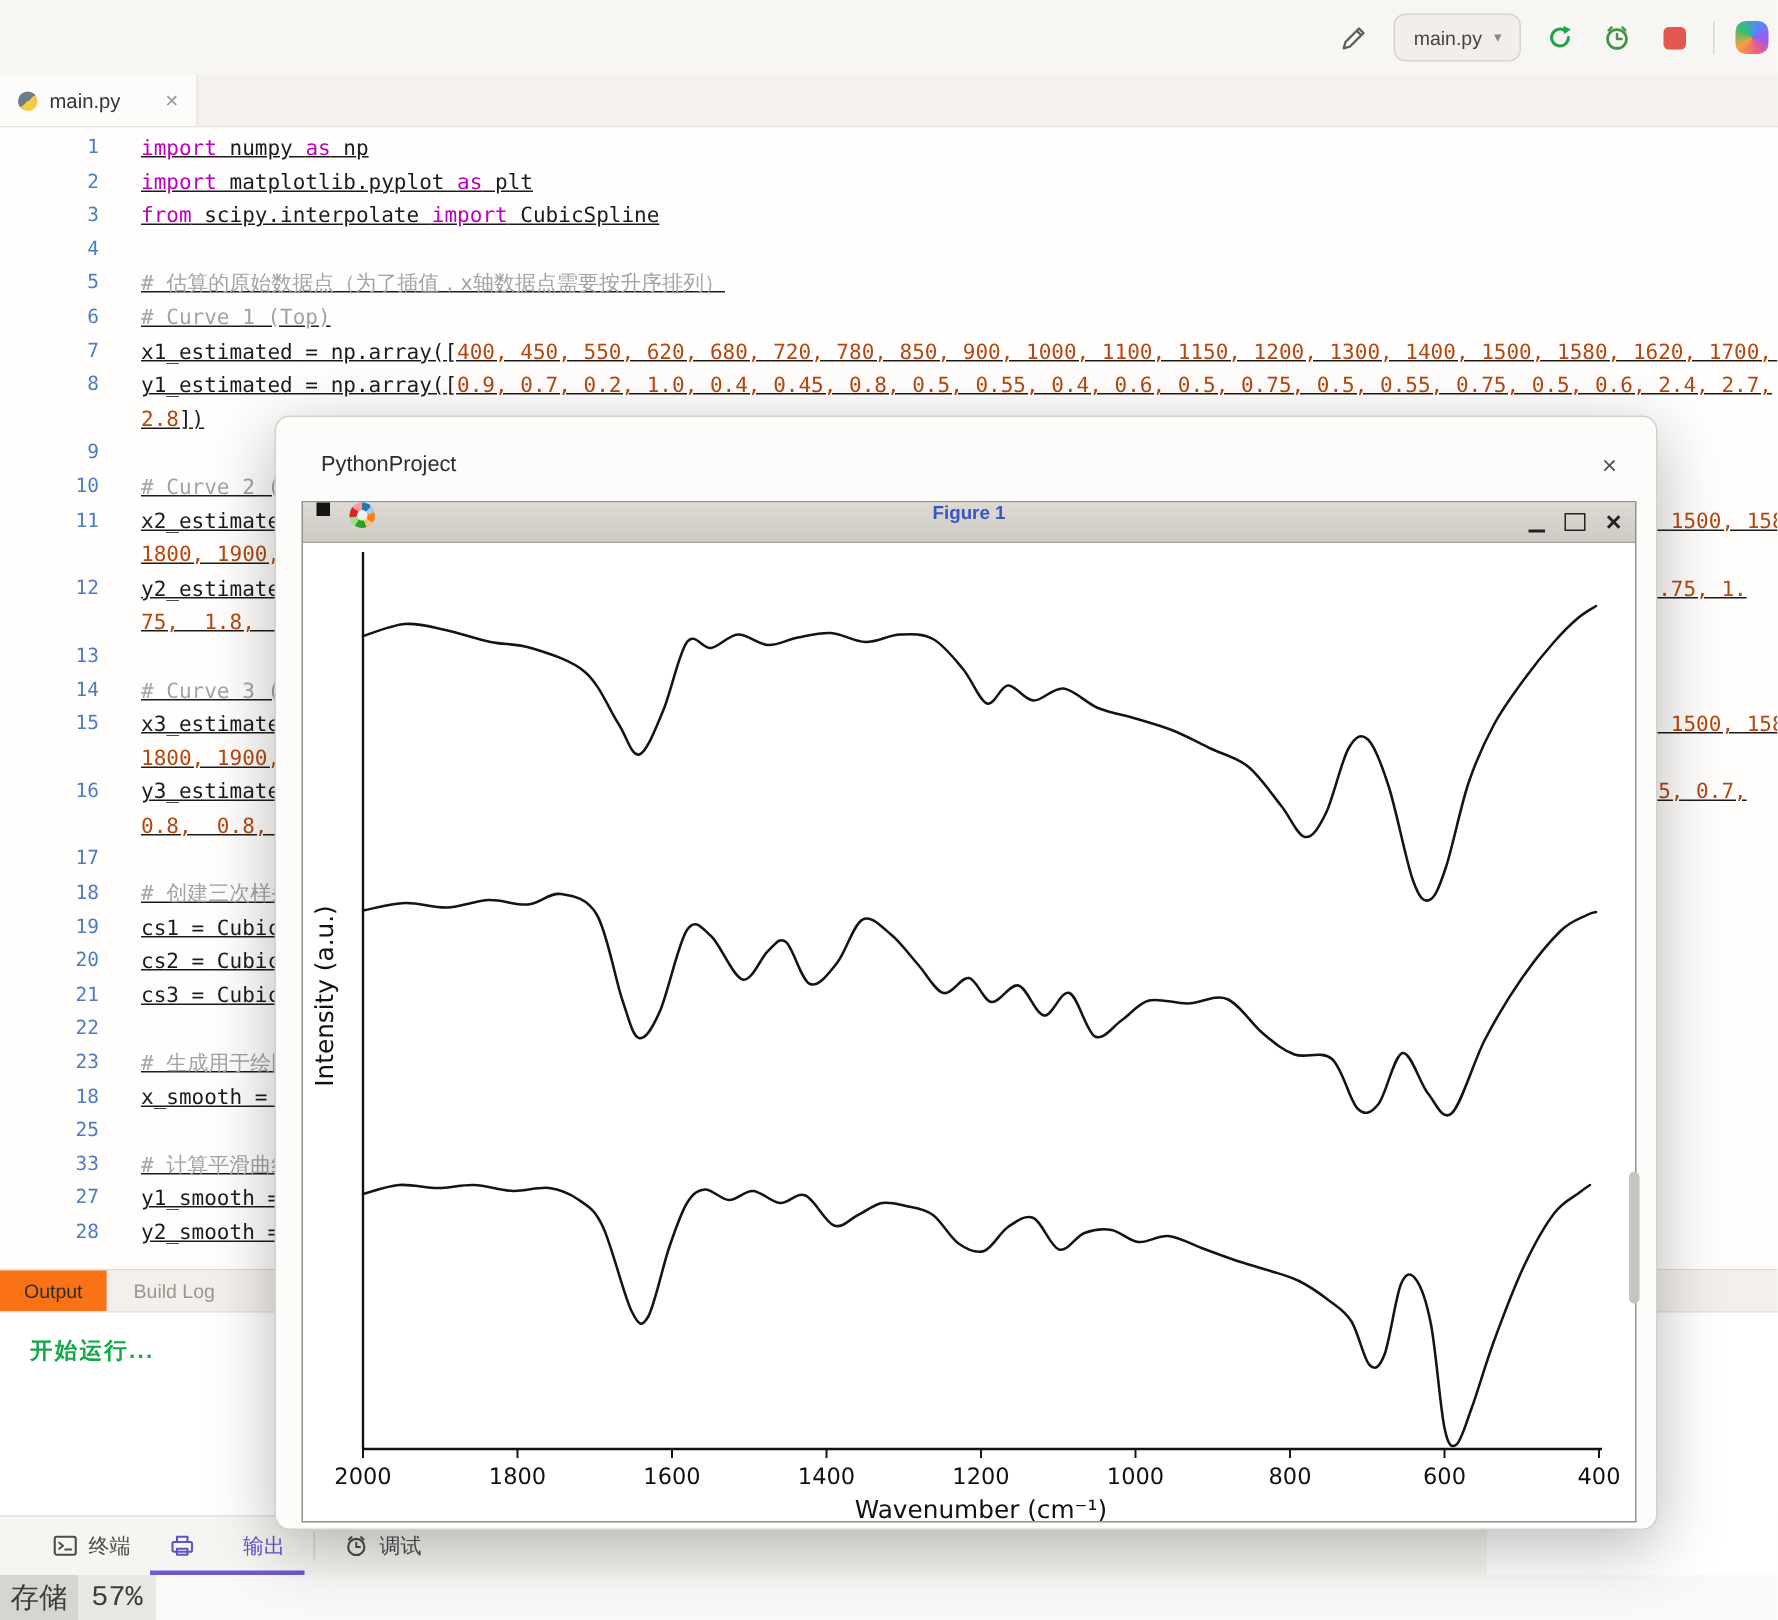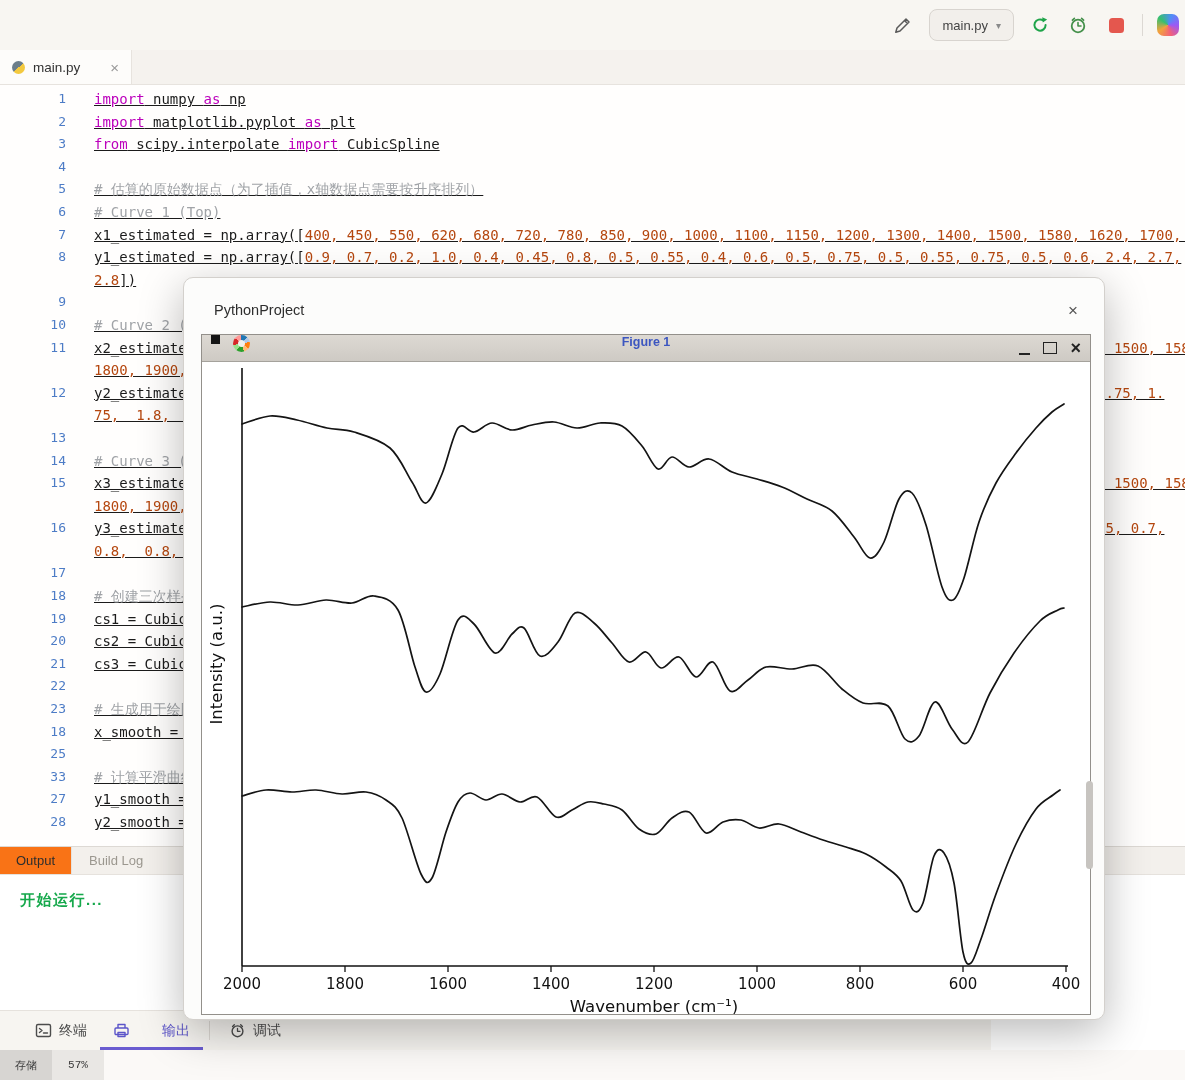--- a/index.html
+++ b/index.html
@@ -46,21 +46,21 @@
 
   
   .bottom-bar{position:absolute;left:0;top:1010px;width:991px;height:40px;background:#f7f5f1;border-top:1px solid #e6e2dd;
               display:flex;align-items:stretch;box-sizing:border-box;padding-left:22px;}
   .bbar-item{display:flex;align-items:center;gap:7px;font-size:14px;color:#4c4c4c;padding:0 13px;cursor:pointer;position:relative;}
   .bbar-item.active{color:#5c55c9;box-shadow:inset 0 -3px 0 #6a5cd0;gap:32px;}
   .bbar-sep{width:1px;background:#ddd9d4;margin:10px 6px;}
   .bbar-item svg{display:block;}
 
   
-  .status-bar{position:absolute;left:0;top:1050px;width:1185px;height:30px;background:#fbf9f7;display:flex;align-items:stretch;font-size:11px;}
+  .status-bar{position:absolute;left:0;top:1050px;width:1185px;height:30px;background:#fbf9f7;display:flex;align-items:stretch;font-size:19px;}
   .chip1{background:#d7d5d2;width:52px;display:flex;align-items:center;justify-content:center;color:#3c3c3c;}
   .chip2{background:#e9e7e4;width:52px;display:flex;align-items:center;justify-content:center;color:#3c3c3c;font-family:Liberation Mono, monospace;}
 
   
   .pp-window{position:absolute;left:183px;top:277px;width:922px;height:743px;background:#fcfcfb;
              border:1px solid #d3d0cc;border-radius:10px;box-shadow:0 12px 44px rgba(0,0,0,.28);z-index:50;box-sizing:border-box;}
   .pp-title{height:40px;display:flex;align-items:center;padding:12px 26px 0 30px;font-size:14.5px;color:#2e2e2e;gap:48px;}
   .pp-close{margin-left:auto;font-size:17px;color:#555;line-height:1;cursor:pointer;}
   .pp-scroll{position:absolute;right:11px;top:503px;width:7px;height:88px;background:#c7c4c0;border-radius:4px;}
 

